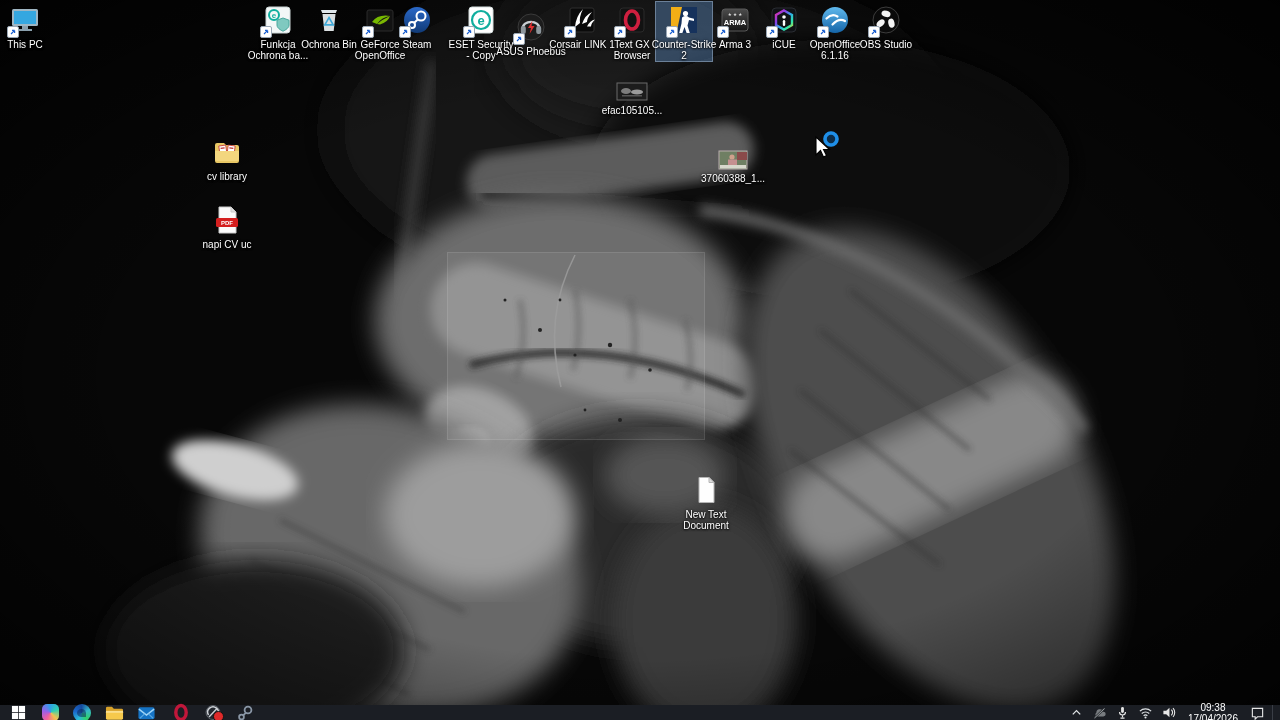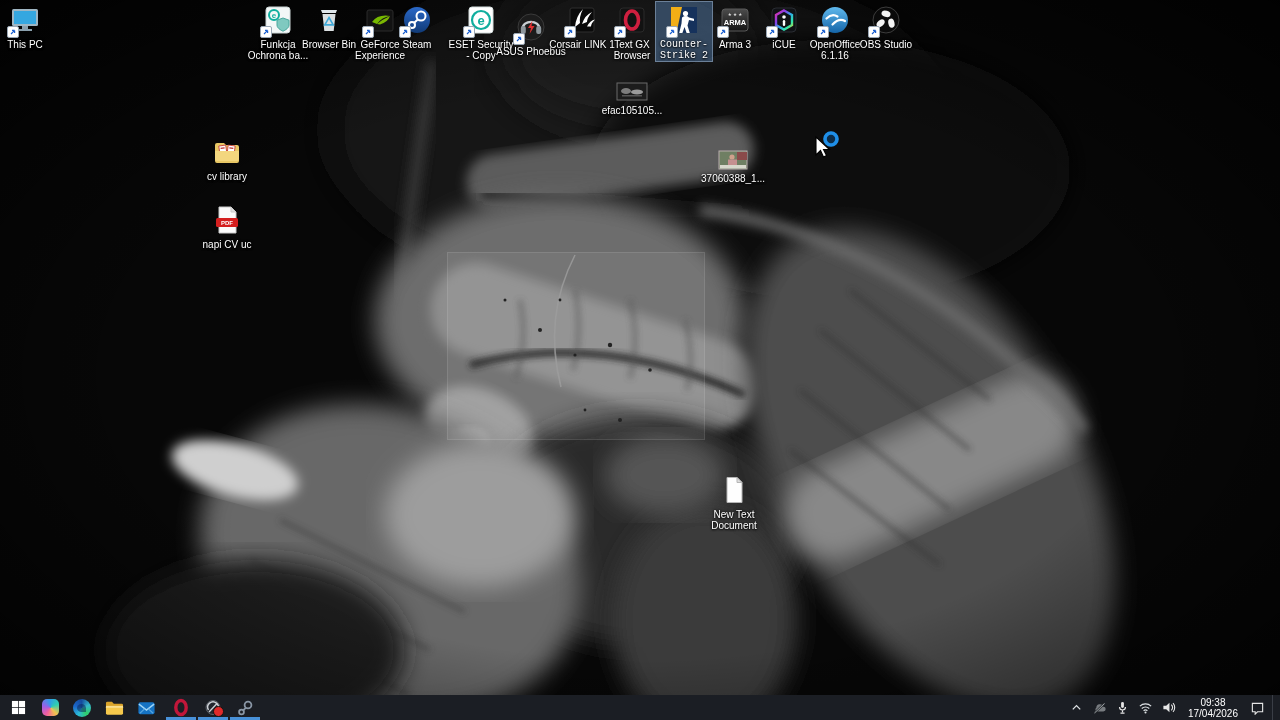--- a/index.html
+++ b/index.html
@@ -7,26 +7,26 @@
           font-family:"Liberation Sans", sans-serif; -webkit-font-smoothing:antialiased;}
   .wall{position:absolute;inset:0;z-index:0;}
   .ghost-rect{position:absolute;left:447px;top:252px;width:256px;height:186px;z-index:1;
               background:rgba(255,255,255,0.055);border:1px solid rgba(255,255,255,0.10);}
   
   .dicon{position:absolute;width:56px;z-index:3;text-align:center;cursor:default;}
   .dicon .ic{position:relative;width:32px;height:32px;margin:0 auto;}
   .dicon .ic.small{height:20px;}
   .dicon .lbl{position:relative;width:70px;margin:3px 0 0 -7px;color:#fff;font-size:10px;line-height:11px;
               text-shadow:0 1px 2px rgba(0,0,0,.95),0 0 3px rgba(0,0,0,.85);overflow-wrap:break-word;}
-  .dicon.selected{background:rgba(102,155,215,.38);outline:1px solid rgba(165,200,240,.6);font-family:Liberation Mono, monospace;}
+  .dicon.selected{background:rgba(102,155,215,.38);outline:1px solid rgba(165,200,240,.6);}
   .sc{position:absolute;left:-2px;bottom:-2px;width:10px;height:10px;background:#fff;border:1px solid #9aa7b5;
       border-radius:2px;display:flex;align-items:center;justify-content:center;}
   .sc svg{display:block}
   
-  .taskbar{position:absolute;left:0;right:0;bottom:0;height:25px;background:#1b1e24;z-index:10;
+  .taskbar{position:absolute;left:0;right:0;bottom:0;height:15px;background:#1b1e24;z-index:10;
            display:flex;align-items:center;margin-top:24px;}
   .tbtn{position:relative;width:32px;height:25px;display:flex;align-items:center;justify-content:center;flex:0 0 auto;}
   .tbtn .runbar{position:absolute;left:1px;right:1px;bottom:0;height:3px;background:#4891d9;}
   .badge{position:absolute;width:9px;height:9px;border-radius:50%;background:#e02a2a;border:1px solid #141414;
          right:5px;bottom:3px;}
   .copilot{width:17px;height:17px;border-radius:5px;
            background:conic-gradient(from 210deg,#f25f9d,#9a5fe8,#2f9de8,#2fd0b0,#f2c24f,#f25f9d);}
   .edge{width:18px;height:18px;border-radius:50%;position:relative;
         background:conic-gradient(from 140deg,#2fd06a,#2bb8d8,#1b66c9,#154a9e,#35b8c9,#2fd06a);}
   .edge::after{content:"";position:absolute;left:4px;top:5px;width:9px;height:8px;border-radius:50% 50% 0 50%;
@@ -157,37 +157,37 @@
 </div>
 
 <div class="dicon" style="left:301px;top:4px">
   <div class="ic">
     <svg width="32" height="32" viewBox="0 0 32 32">
           <path d="M8 6 h16 l-1.2 3 H9.2 z" fill="#dfe6ea"></path>
           <path d="M9.5 10 h13 l-1.8 17 h-9.4 z" fill="#eef3f5" opacity=".92"></path>
           <path d="M16 13.5 l4.2 7.4 h-8.4 z" fill="none" stroke="#3fa9d8" stroke-width="1.6"></path>
         </svg>
   </div>
-  <div class="lbl">Browser Bin</div>
+  <div class="lbl">Ochrona Bin</div>
 </div>
 
 <div class="dicon" style="left:352px;top:4px">
   <div class="ic">
     <svg width="32" height="32" viewBox="0 0 32 32">
           <rect x="3" y="6" width="26" height="21" rx="2" fill="#121212" stroke="#2a2a2a"></rect>
           <path d="M8 18 Q14 10 26 12 Q18 13 13 20 Z" fill="#76b900"></path>
           <path d="M13 20 Q19 15 26 12 Q24 18 16 20.5 Z" fill="#8fd400" opacity=".85"></path>
         </svg>
     <span class="sc">
           <svg width="8" height="8" viewBox="0 0 8 8">
             <path d="M2 6 L5.6 2.4 M5.6 2.4 H3 M5.6 2.4 V5" stroke="#1a5fd0" stroke-width="1.2" fill="none"></path>
           </svg>
         </span>
   </div>
-  <div class="lbl">GeForce Experience</div>
+  <div class="lbl">GeForce OpenOffice</div>
 </div>
 
 <div class="dicon" style="left:389px;top:4px">
   <div class="ic">
     <svg width="32" height="32" viewBox="0 0 32 32">
           <defs>
             <linearGradient id="stg" x1="0" y1="0" x2="0" y2="1">
               <stop offset="0" stop-color="#2a68c8"></stop>
               <stop offset="1" stop-color="#103a76"></stop>
             </linearGradient>
@@ -426,21 +426,21 @@
     <svg width="32" height="32" viewBox="0 0 32 32">
           <path d="M8 3 h12 l5 5 v21 H8 z" fill="#fbfbfb" stroke="#c9c9c9"></path>
           <path d="M20 3 l5 5 h-5 z" fill="#e0e0e0" stroke="#c9c9c9"></path>
           <rect x="5" y="14" width="22" height="9" rx="1.5" fill="#d41f1f"></rect>
           <text x="16" y="20.8" font-size="6" font-weight="bold" fill="#fff" text-anchor="middle">PDF</text>
         </svg>
   </div>
   <div class="lbl">napi CV uc</div>
 </div>
 
-<div class="dicon" style="left:706px;top:474px">
+<div class="dicon" style="left:678px;top:474px">
   <div class="ic">
     <svg width="32" height="32" viewBox="0 0 32 32">
           <path d="M9 3.5 h10 l5 5 v20 H9 z" fill="#fefefe" stroke="#b5b5b5"></path>
           <path d="M19 3.5 l5 5 h-5 z" fill="#dcdcdc" stroke="#b5b5b5"></path>
         </svg>
   </div>
   <div class="lbl">New Text Document</div>
 </div>
 
 <div class="cursor">

